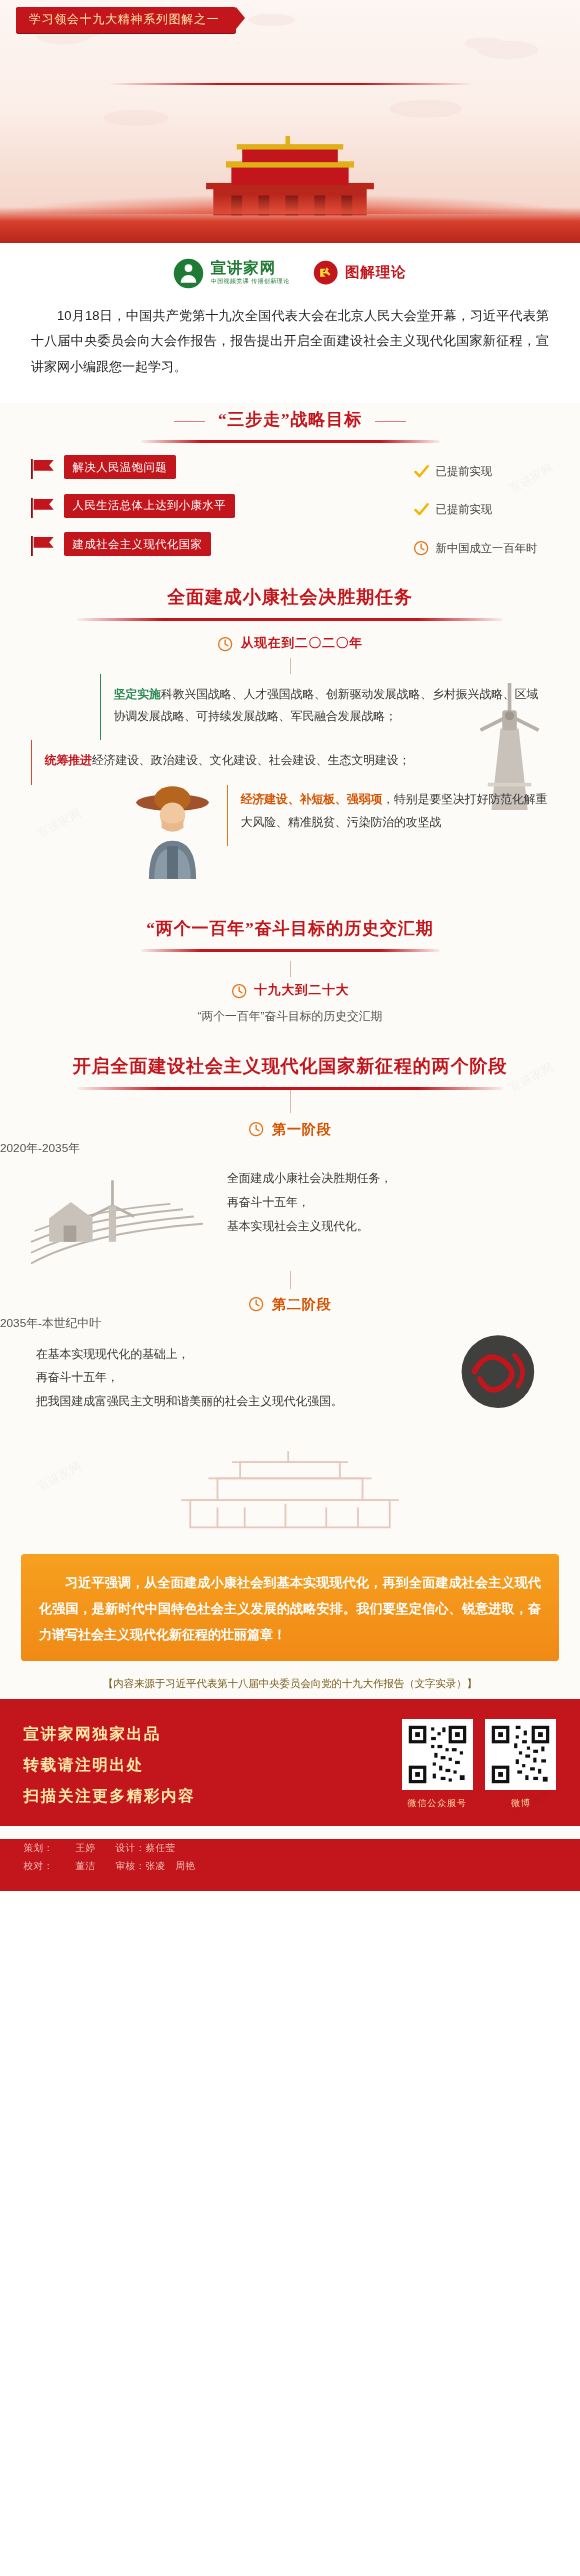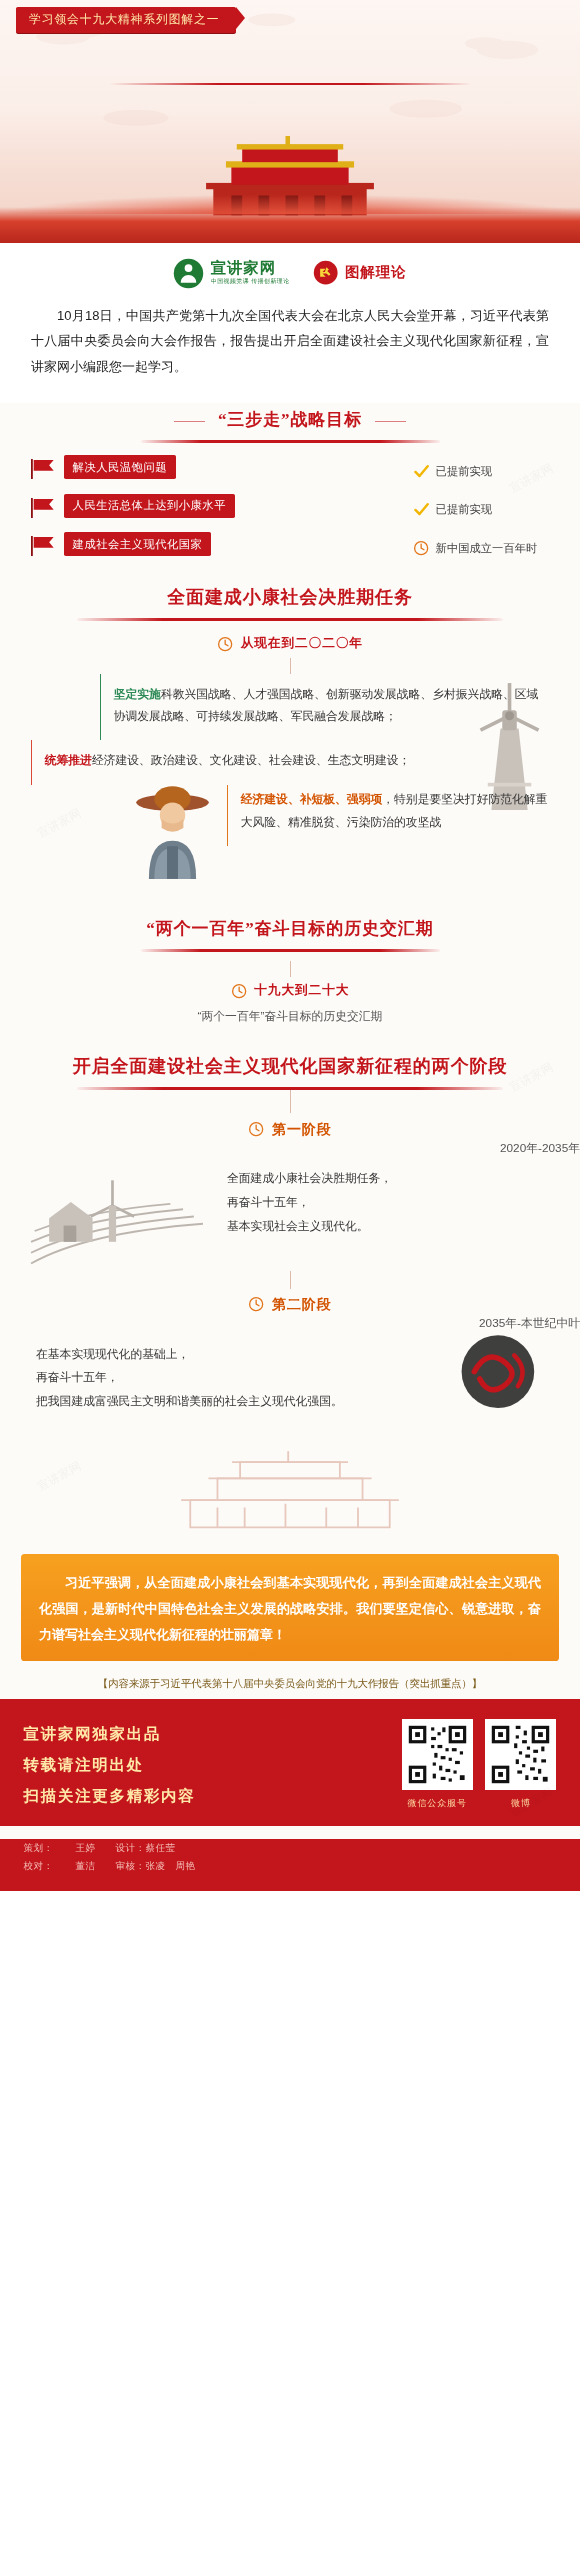--- a/index.html
+++ b/index.html
@@ -242,21 +242,21 @@
     align-items: flex-start;
     justify-content: center;
     gap: 7.3px;
     color: #d35400;
     font-size: 14px;
     font-weight: bold;
     letter-spacing: 0.9px;
     padding: 7.3px 0 1.8px;
   }
   .stage-date {
-    text-align: right;
+    text-align: left;
     color: #555;
     font-size: 11.8px;
     padding-bottom: 5.4px;
   }
   .stage-body {
     font-size: 11.8px;
     line-height: 2;
     color: #333;
     padding: 5.4px 31px 9px 227px;
   }
@@ -608,21 +608,21 @@
           <path d="M148 33 v-12"></path>
           <path d="M70 105 v-22 M100 105 v-22 M145 105 v-26 M190 105 v-22 M225 105 v-22"></path>
         </g>
       </svg>
     </div>
   </div>
 
   <div class="quote-box">
     <div class="quote-text">习近平强调，从全面建成小康社会到基本实现现代化，再到全面建成社会主义现代化强国，是新时代中国特色社会主义发展的战略安排。我们要坚定信心、锐意进取，奋力谱写社会主义现代化新征程的壮丽篇章！</div>
   </div>
-  <div class="quote-src" style="color:#7a5b1a; padding:7.3px 22px 0; text-align:center; font-size:10.4px;">【内容来源于习近平代表第十八届中央委员会向党的十九大作报告（突出抓重点）】</div>
+  <div class="quote-src" style="color:#7a5b1a; padding:7.3px 22px 0; text-align:center; font-size:10.4px;">【内容来源于习近平代表第十八届中央委员会向党的十九大作报告（文字实录）】</div>
 
   <div class="footer">
     <div class="footer-left">
       <div class="footer-line">宣讲家网独家出品</div>
       <div class="footer-line">转载请注明出处</div>
       <div class="footer-line">扫描关注更多精彩内容</div>
     </div>
     <div class="footer-right">
       <div class="qr-wrap">
         <svg class="qr" viewBox="0 0 40 40">

